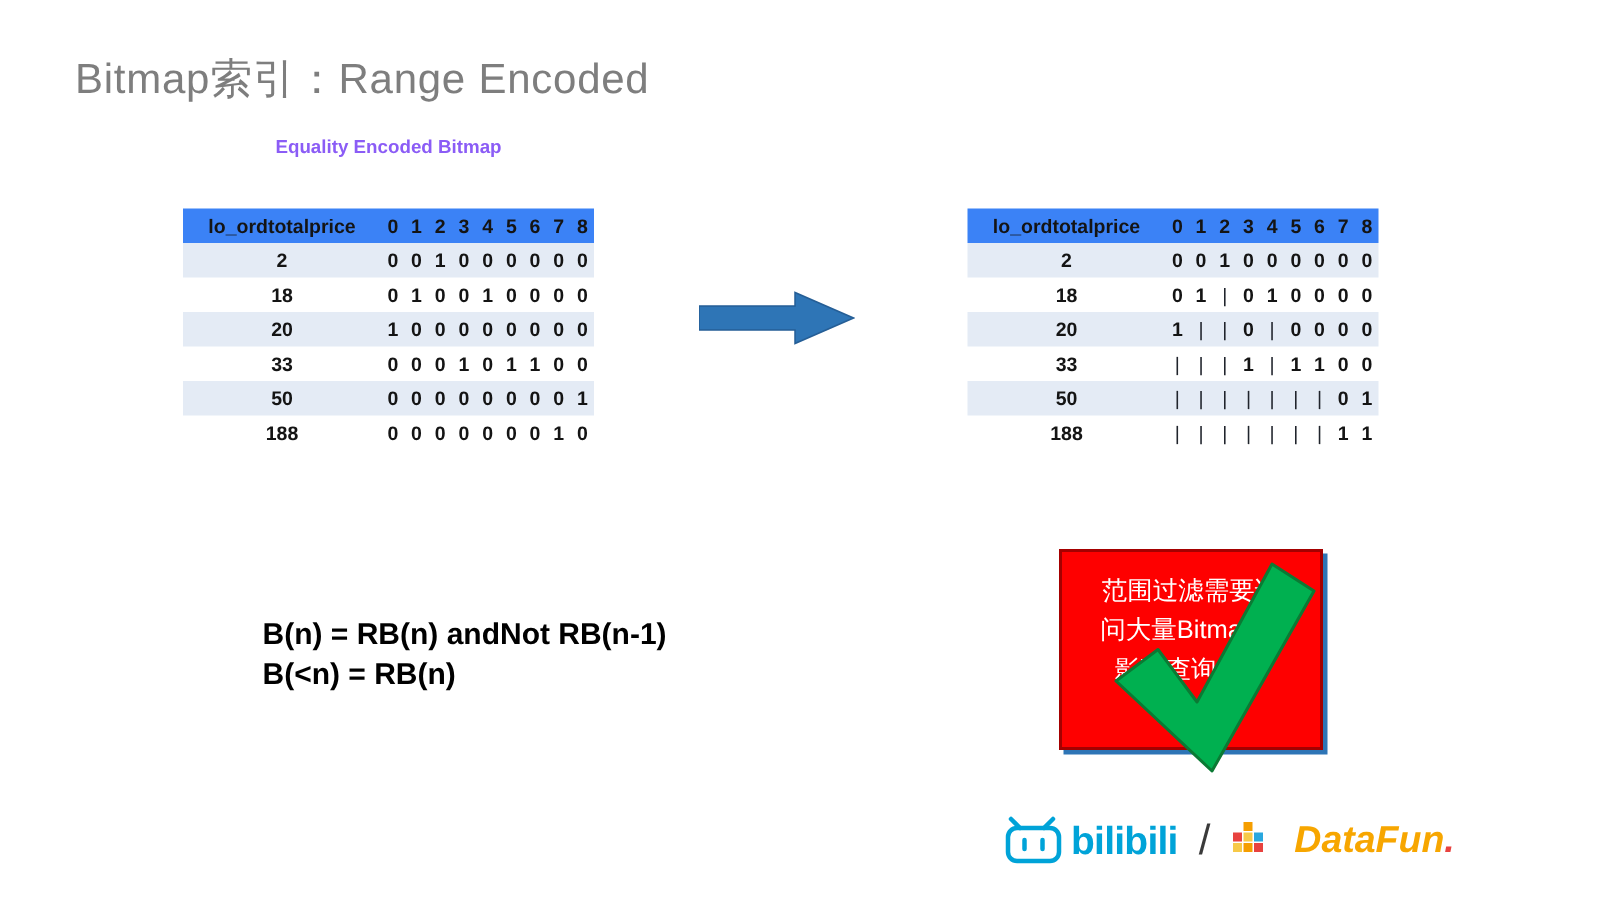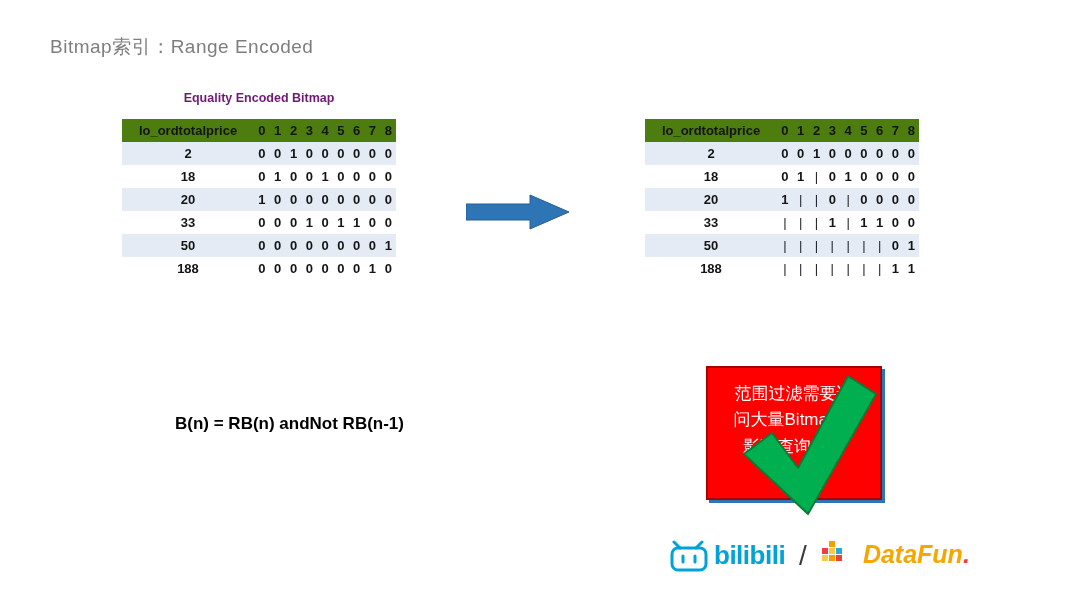--- a/index.html
+++ b/index.html
@@ -1,47 +1,47 @@
 <!DOCTYPE html>
 <html><head>
 <meta charset="utf-8">
 <style>
   * { margin:0; padding:0; box-sizing:border-box; }
   body { font-family:"Liberation Sans", sans-serif; background:#ffffff; }
   .slide { position:relative; width:1080px; height:608px; background:#ffffff; overflow:hidden; }
 
-  .title { position:absolute; left:50px; top:34px; font-size:19px; color:#7e7e7e; letter-spacing:0.5px; }
-
-  .tbl-caption { position:absolute; width:274px; text-align:center; font-size:12.5px; font-weight:700; color:#701a75; }
+  .title { position:absolute; left:50px; top:34px; font-size:28px; color:#7e7e7e; letter-spacing:0.5px; }
+
+  .tbl-caption { position:absolute; width:274px; text-align:center; font-size:12.5px; font-weight:700; color:#8b5cf6; }
   #eq-caption { left:122px; top:91px; }
   #range-caption { left:645px; top:91px; }
 
   .bitmap-table { position:absolute; top:119px; }
   #eq-table { left:122px; }
   #range-table { left:645px; }
 
   .trow { display:flex; height:23px; line-height:23px; }
-  .trow.header { background:#4d7c0f; }
+  .trow.header { background:#3b82f6;margin-top:20px; }
   .trow.band { background:#e4ebf5; }
   .tcell { width:15.8px; text-align:center; font-size:13px; font-weight:600; color:#141414; }
   .trow.header .tcell { font-weight:700; }
   .tcell.labelcol { width:132px; }
   .tcell.bar { font-weight:400; color:#20242c; }
 
   .big-arrow { position:absolute; left:466px; top:194px; }
 
-  .formulas { position:absolute; left:175px; top:410px; font-size:17px; font-weight:700; color:#000; line-height:27px; }
+  .formulas { position:absolute; left:175px; top:410px; font-size:20px; font-weight:700; color:#000; line-height:27px; }
 
   .callout { position:absolute; left:706px; top:366px; width:176px; height:134px;
              background:#fe0000; border:2px solid #a50000; box-shadow:3px 3px 0 #2e75b6;
              color:#ffffff; text-align:center; padding-top:13px; font-size:17px; line-height:1.55; }
 
   .check-overlay { position:absolute; left:726px; top:370px; width:164px; height:150px; pointer-events:none; }
 
-  .footer { position:absolute; left:670px; top:540px; display:flex; align-items:flex-start; height:40px; }
+  .footer { position:absolute; left:670px; top:540px; display:flex; align-items:center; height:40px; }
   .bili-wordmark { font-size:26px; font-weight:800; color:#00a3d8; letter-spacing:-0.5px; margin-left:6px; }
   .logo-slash { font-size:28px; color:#3a3a3a; margin:0 12px 0 14px; }
   .datafun-wordmark { font-size:25px; font-weight:700; font-style:italic; color:#f7a600; margin-left:18px; }
   .datafun-dot { color:#e8423f; }
 </style>
 </head>
 <body>
 
 <div class="slide">
 
@@ -221,20 +221,21 @@
         <div class="tcell">1</div>
       </div>
     </div>
 
   <svg class="big-arrow" width="104" height="36" viewBox="0 0 104 36">
     <polygon points="0,10 64,10 64,1 103,18 64,35 64,26 0,26" fill="#2e75b6" stroke="#255e96" stroke-width="1"></polygon>
   </svg>
 
   <div class="formulas">
     <div>B(n) = RB(n) andNot RB(n-1)</div>
+    <div>B(&lt;n) = RB(n)</div>
   </div>
 
   <div class="callout">
     <div>范围过滤需要访</div>
     <div>问大量Bitmap，</div>
     <div>影响查询效率</div>
   </div>
 
   <svg class="check-overlay" width="164" height="150" viewBox="0 0 164 150">
     <polygon points="18,84 46,63 72,98 122,6 150,24 82,144" fill="#00b050" stroke="#0b7a34" stroke-width="2" stroke-linejoin="round"></polygon>

